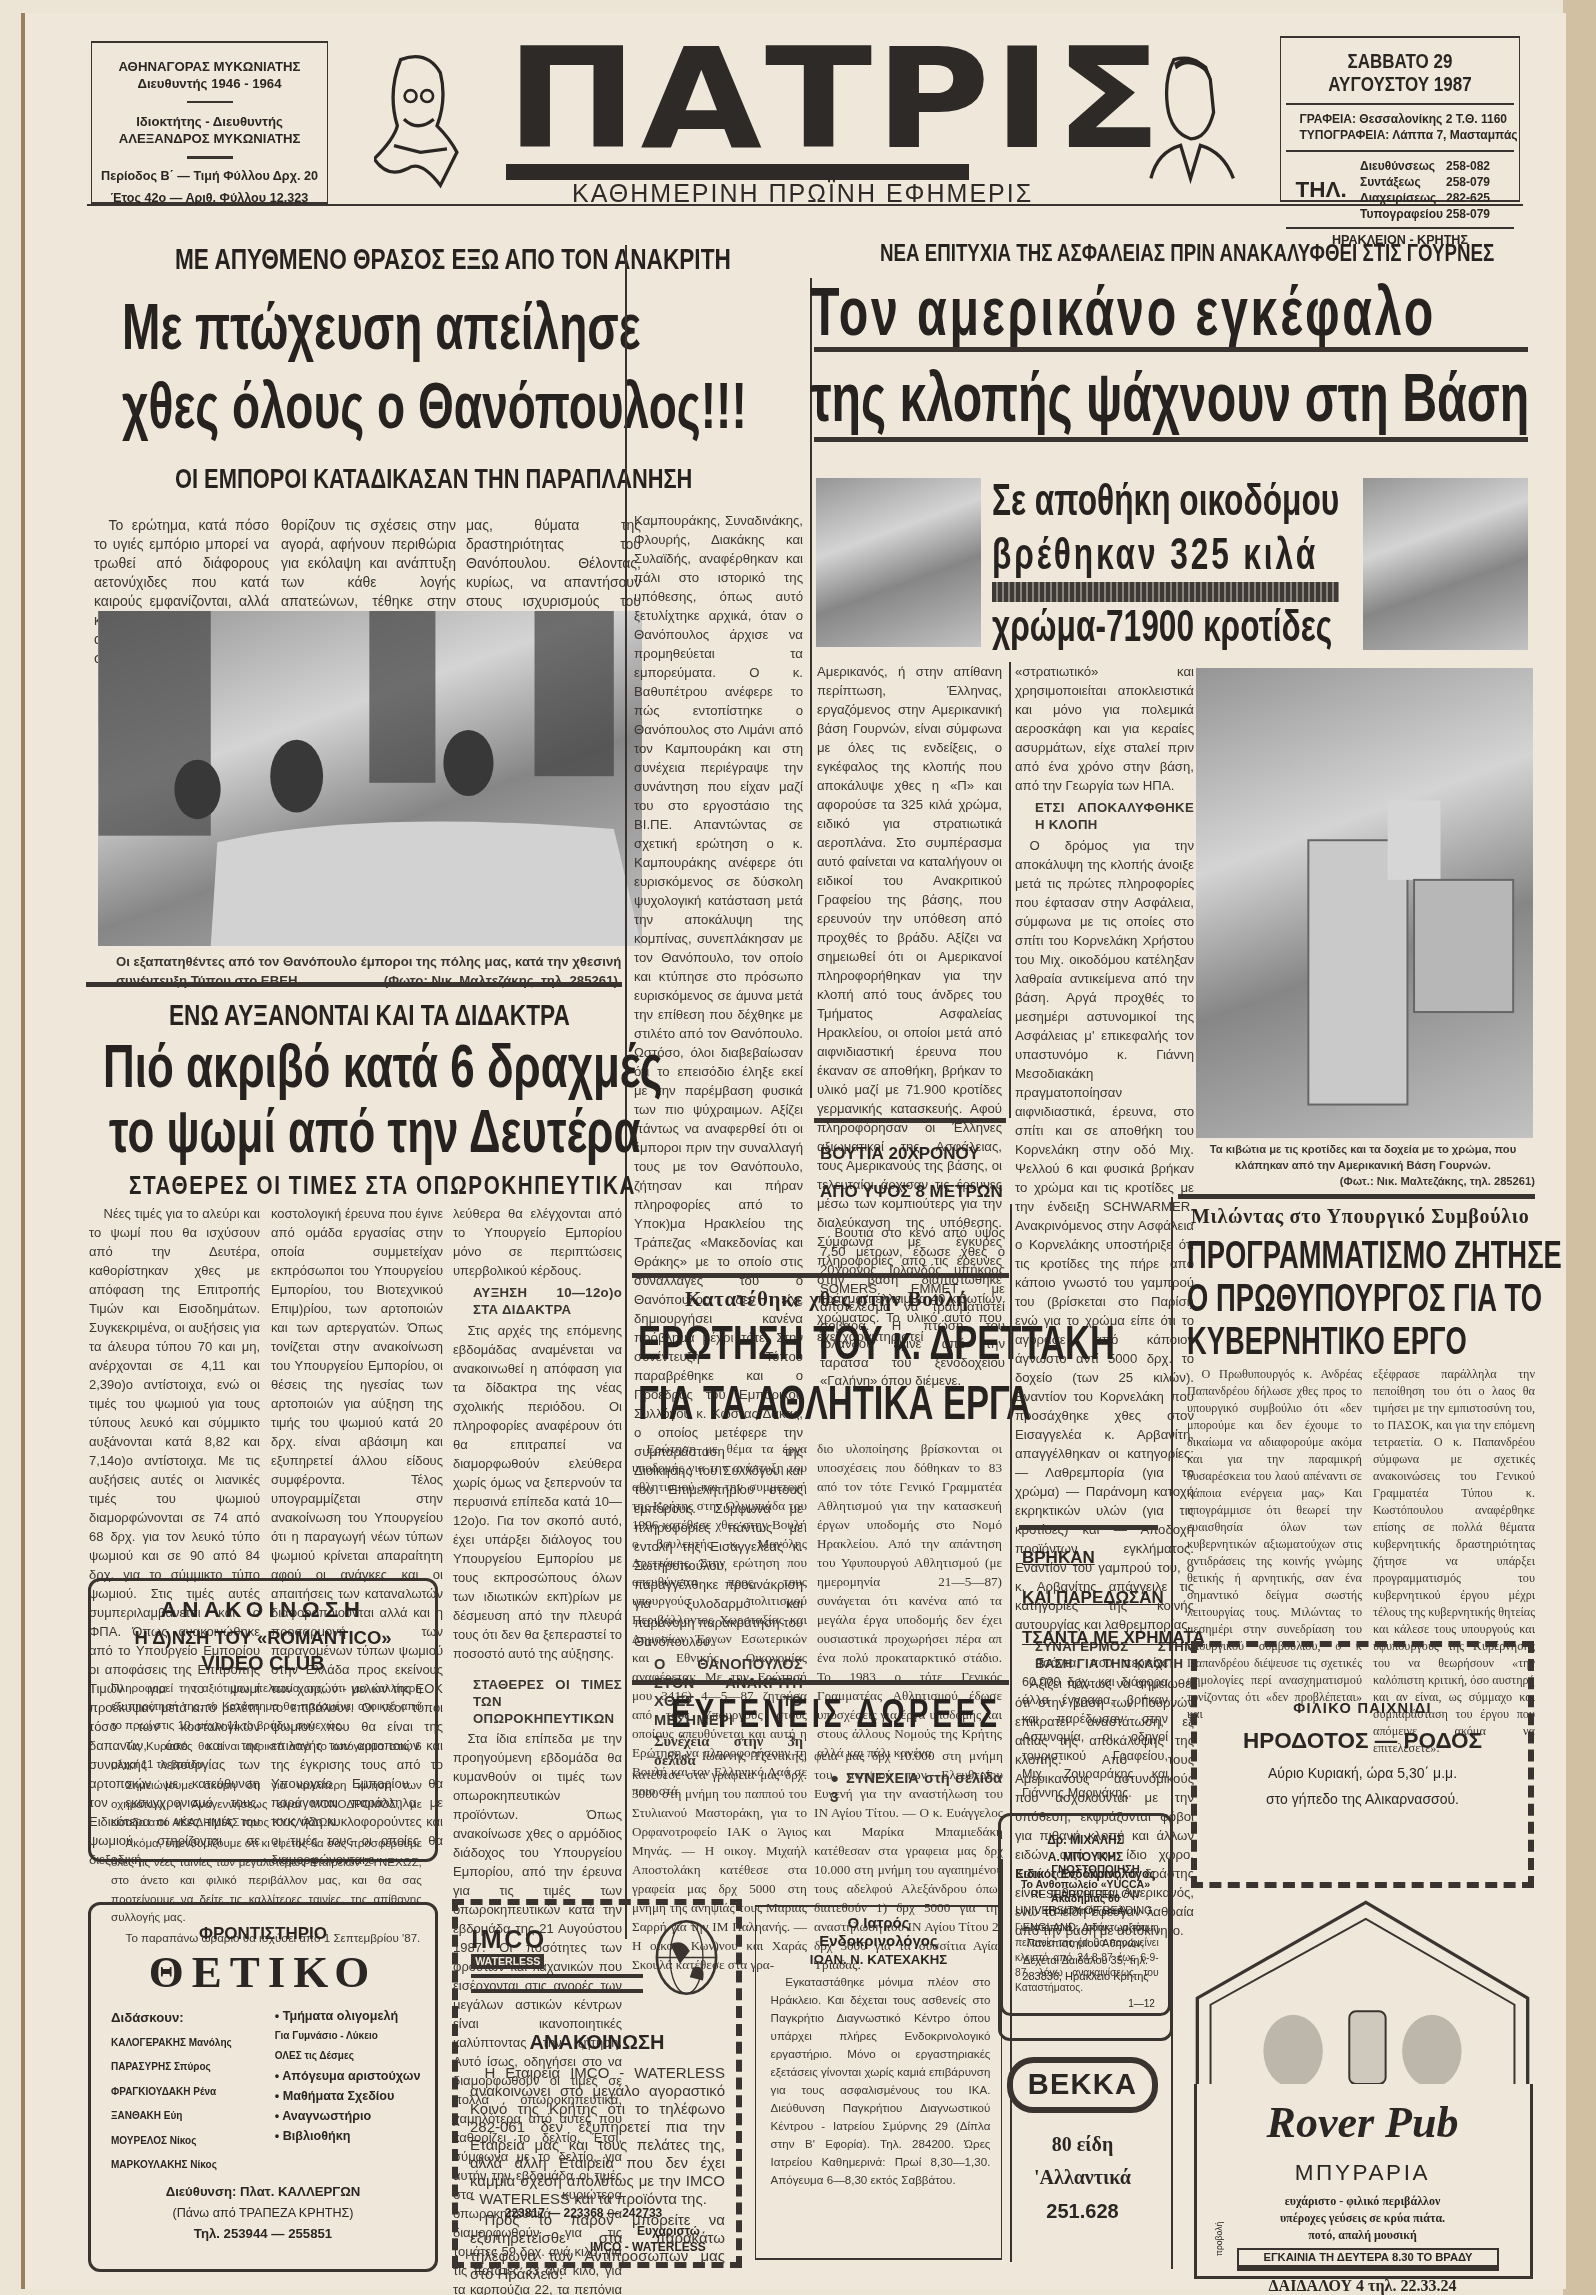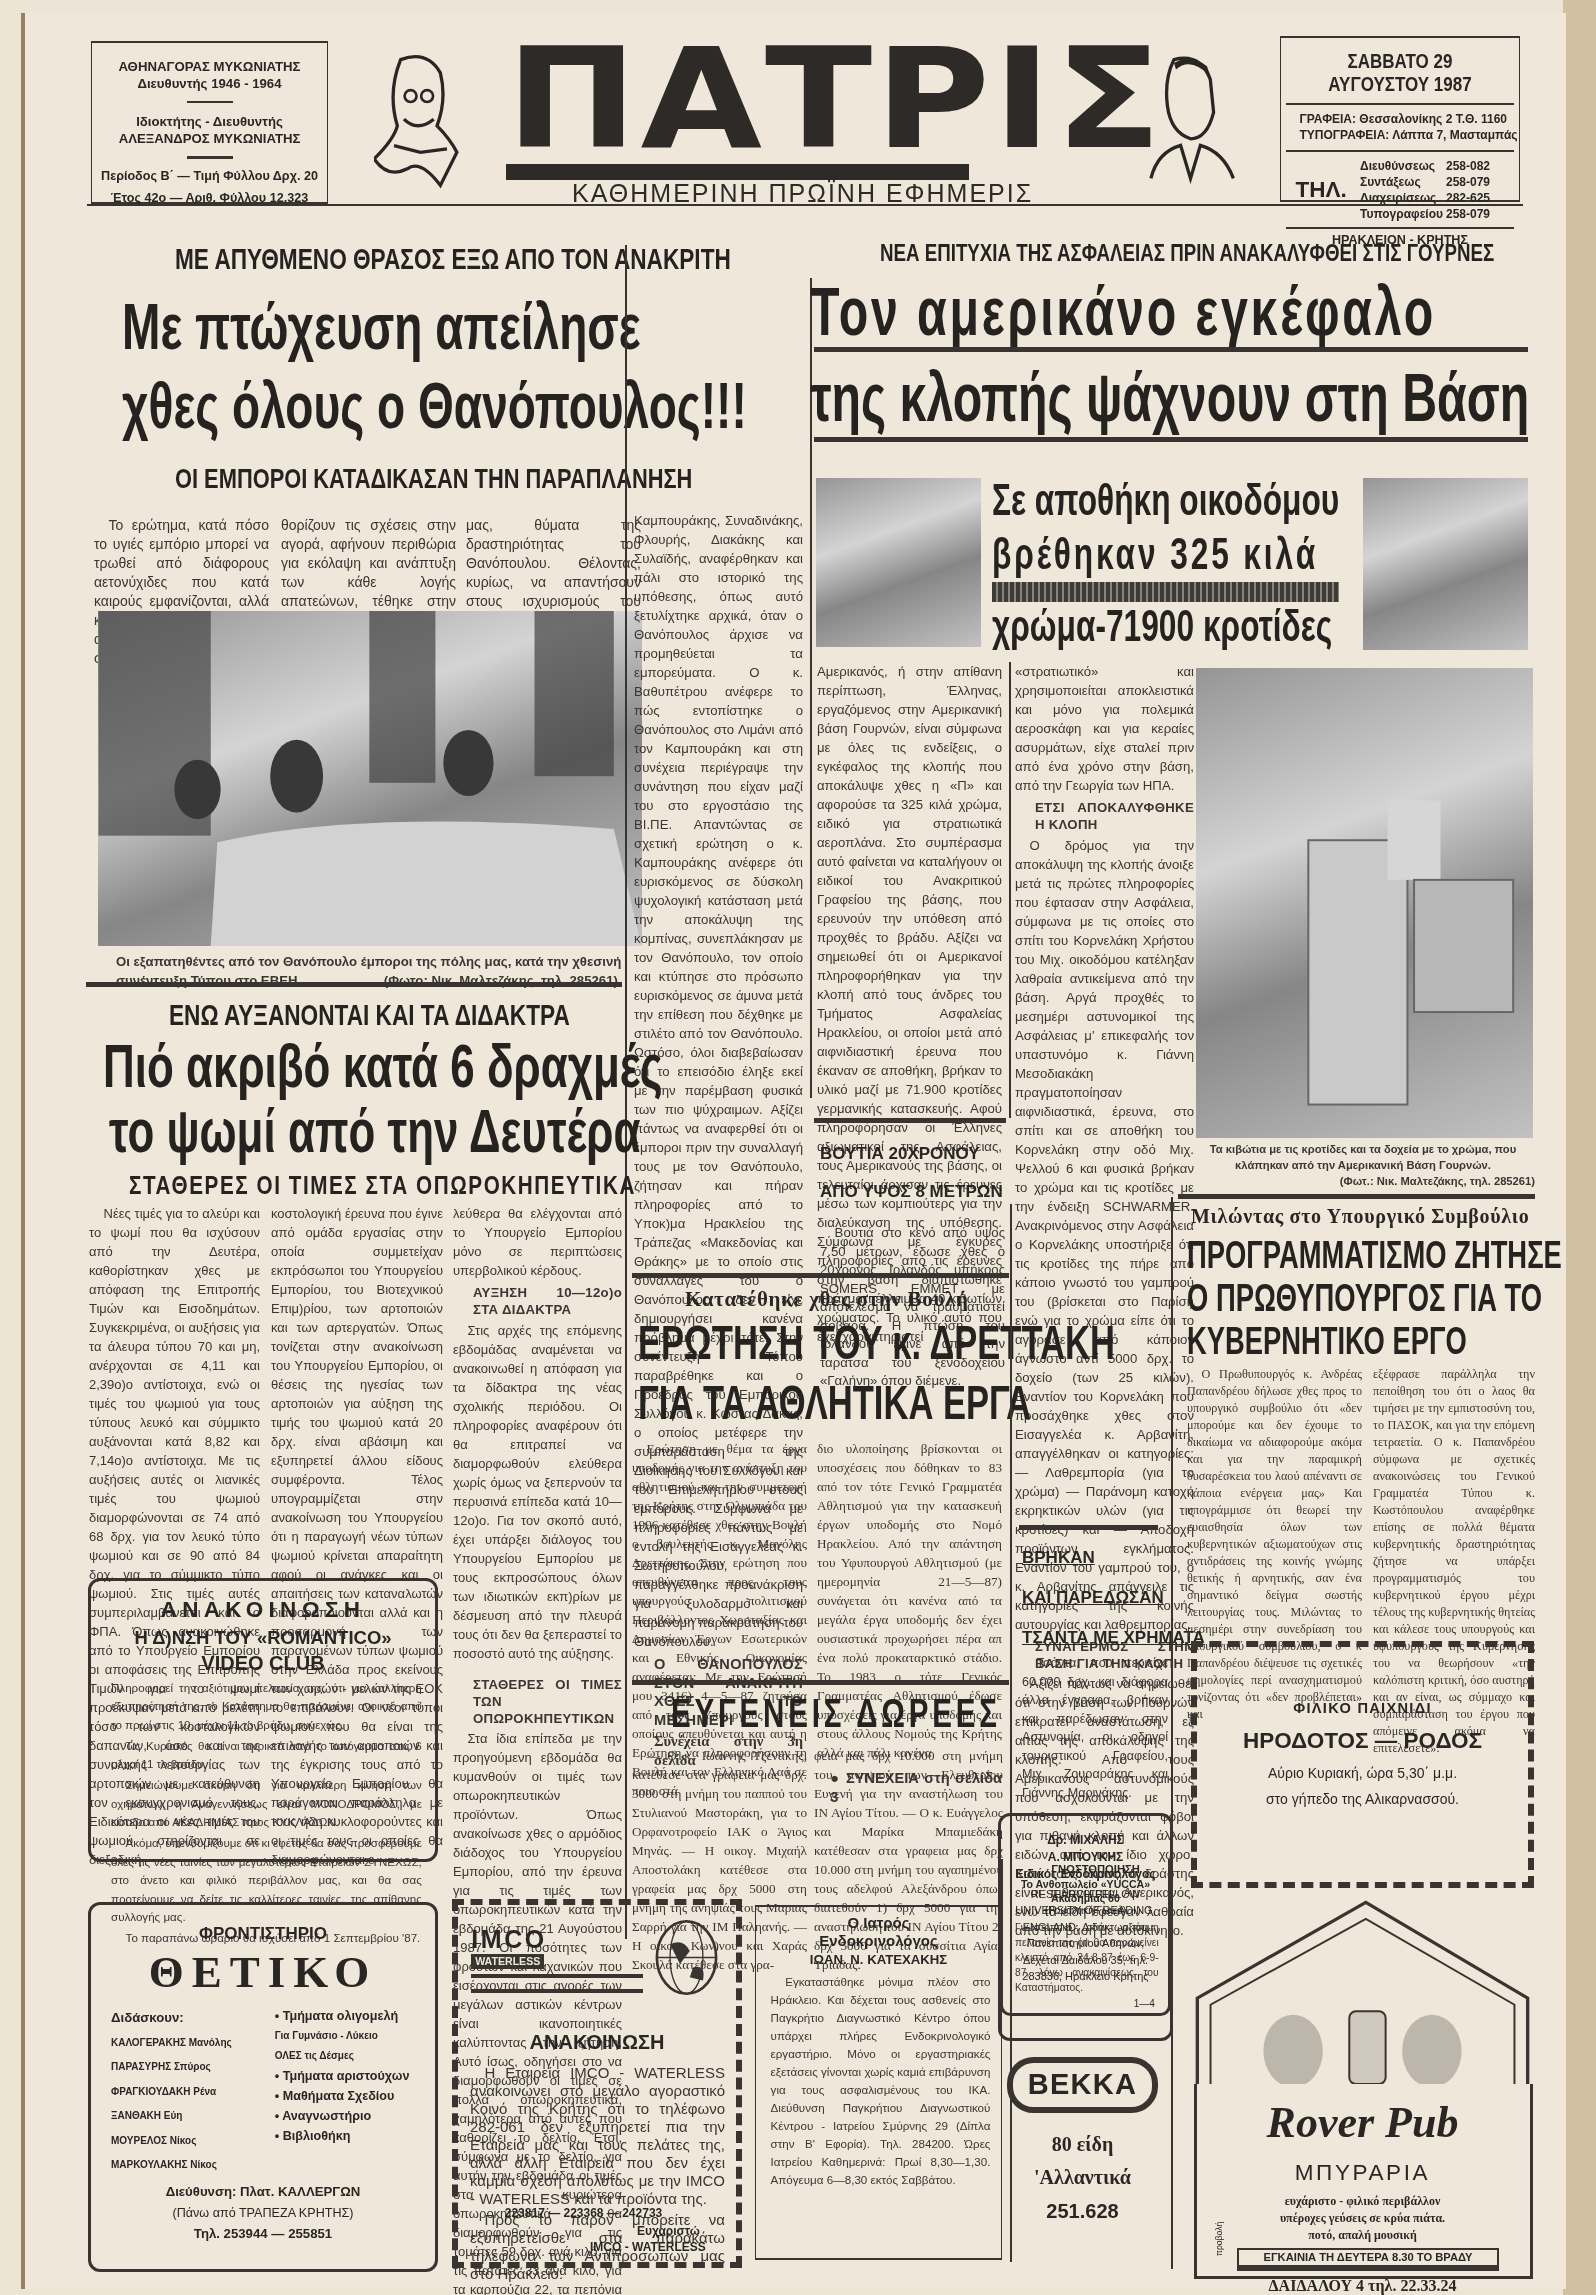--- a/index.html
+++ b/index.html
@@ -260,21 +260,21 @@
       <div>ΠΑΡΑΣΥΡΗΣ Σπύρος</div>
       <div>ΦΡΑΓΚΙΟΥΔΑΚΗ Ρένα</div>
       <div>ΞΑΝΘΑΚΗ Εύη</div>
       <div>ΜΟΥΡΕΛΟΣ Νίκος</div>
       <div>ΜΑΡΚΟΥΛΑΚΗΣ Νίκος</div>
     </div>
     <div style="width:152px;font-size:12.6px;font-weight:bold;line-height:20px;">
       <div>• Τμήματα ολιγομελή</div>
       <div style="font-size:10px;">Για Γυμνάσιο - Λύκειο</div>
       <div style="font-size:10px;">ΟΛΕΣ τις Δέσμες</div>
-      <div>• Τμήματα αριστούχων</div>
+      <div>• Απόγευμα αριστούχων</div>
       <div>• Μαθήματα Σχεδίου</div>
       <div>• Αναγνωστήριο</div>
       <div>• Βιβλιοθήκη</div>
     </div>
   </div>
   <div class="center bold" style="font-size:13.2px;margin-top:6.6px;">Διεύθυνση: Πλατ. ΚΑΛΛΕΡΓΩΝ</div>
   <div class="center" style="font-size:12.6px;margin-top:6.6px;">(Πάνω από ΤΡΑΠΕΖΑ ΚΡΗΤΗΣ)</div>
   <div class="center bold" style="font-size:13.2px;margin-top:6.6px;">Τηλ. 253944 — 255851</div>
 </div>
 
@@ -353,21 +353,21 @@
 </div>
 
 <div class="abs" style="left:1000px;top:1859px;width:165px;border-left:3.3px solid #3a3430;border-right:3.3px solid #3a3430;border-bottom:3.3px solid #3a3430;border-radius:0 0 10.6px 10.6px;padding-bottom:4px;">
   <div class="center bold" style="font-size:11.2px;margin-top:4px;padding-left:20px;">ΓΝΩΣΤΟΠΟΙΗΣΗ</div>
   <div class="center bold" style="font-size:10.6px;margin-top:2.6px;">Το Ανθοπωλείο «YUCCA»</div>
   <div class="center bold" style="font-size:10.6px;margin-top:2.6px;">Ακαδημίας 60</div>
   <div class="center" style="font-size:10px;margin-top:1.3px;">(Ρομαντική Γωνιά)</div>
   <div class="txt" style="margin:4px 9.3px 0 12px;font-size:10.3px;line-height:15px;">
       <p style="text-indent:0">Γνωστοποιεί στην αξιότιμη πελατεία της ότι θα παραμείνει κλειστό από 24-8-87 έως 6-9-87, λόγω ανακαινίσεως του Καταστήματος.</p>
     </div>
-  <div style="text-align:right;margin-right:13.2px;font-size:10px;">1—4</div>
+  <div style="text-align:right;margin-right:13.2px;font-size:10px;">1—12</div>
 </div>
 
 <div class="abs center" style="left:1000px;top:2057px;width:165px;">
   <div class="bold" style="margin:0 auto;width:139px;border:6.6px solid #3a3430;border-radius:26.5px;font-size:29px;padding:5.3px 0;letter-spacing:1.3px;">BEKKA</div>
   <div class="bold serif" style="font-size:20px;margin-top:20px;">80 είδη</div>
   <div class="bold serif" style="font-size:20px;margin-top:10.6px;">'Αλλαντικά</div>
   <div class="bold" style="font-size:20px;margin-top:10.6px;">251.628</div>
 </div>
 
 

